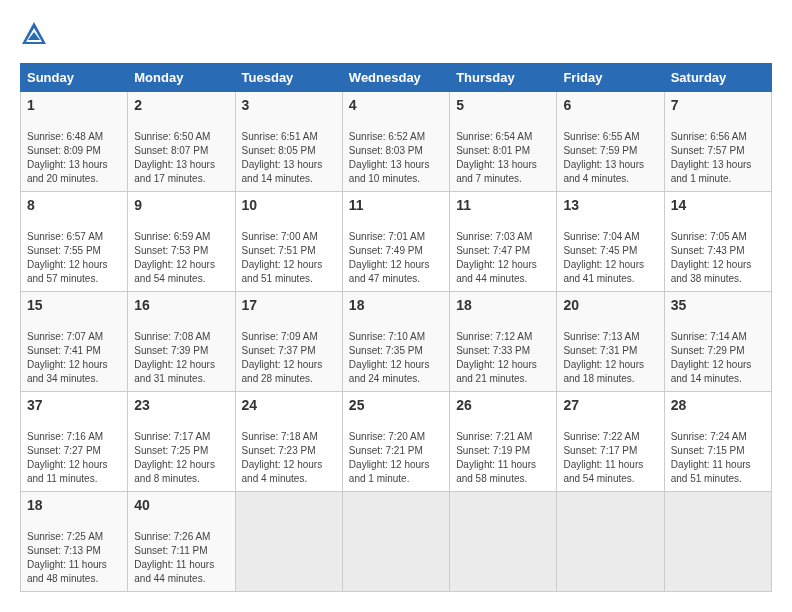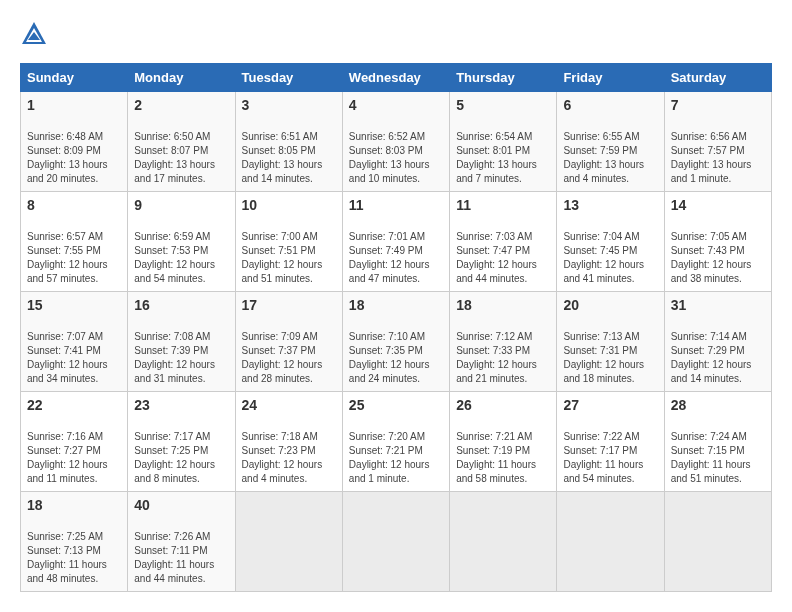--- a/index.html
+++ b/index.html
@@ -281,31 +281,31 @@
       </td>
         <td>
         <span class="day-number">20</span>
         <div class="day-info">
           Sunrise: 7:13 AM<br>
           Sunset: 7:31 PM<br>
           Daylight: 12 hours and 18 minutes.
         </div>
       </td>
         <td>
-        <span class="day-number">31</span>
+        <span class="day-number">35</span>
         <div class="day-info">
           Sunrise: 7:14 AM<br>
           Sunset: 7:29 PM<br>
           Daylight: 12 hours and 14 minutes.
         </div>
       </td>
       </tr>
       <tr>
         <td>
-        <span class="day-number">22</span>
+        <span class="day-number">37</span>
         <div class="day-info">
           Sunrise: 7:16 AM<br>
           Sunset: 7:27 PM<br>
           Daylight: 12 hours and 11 minutes.
         </div>
       </td>
         <td>
         <span class="day-number">23</span>
         <div class="day-info">
           Sunrise: 7:17 AM<br>

